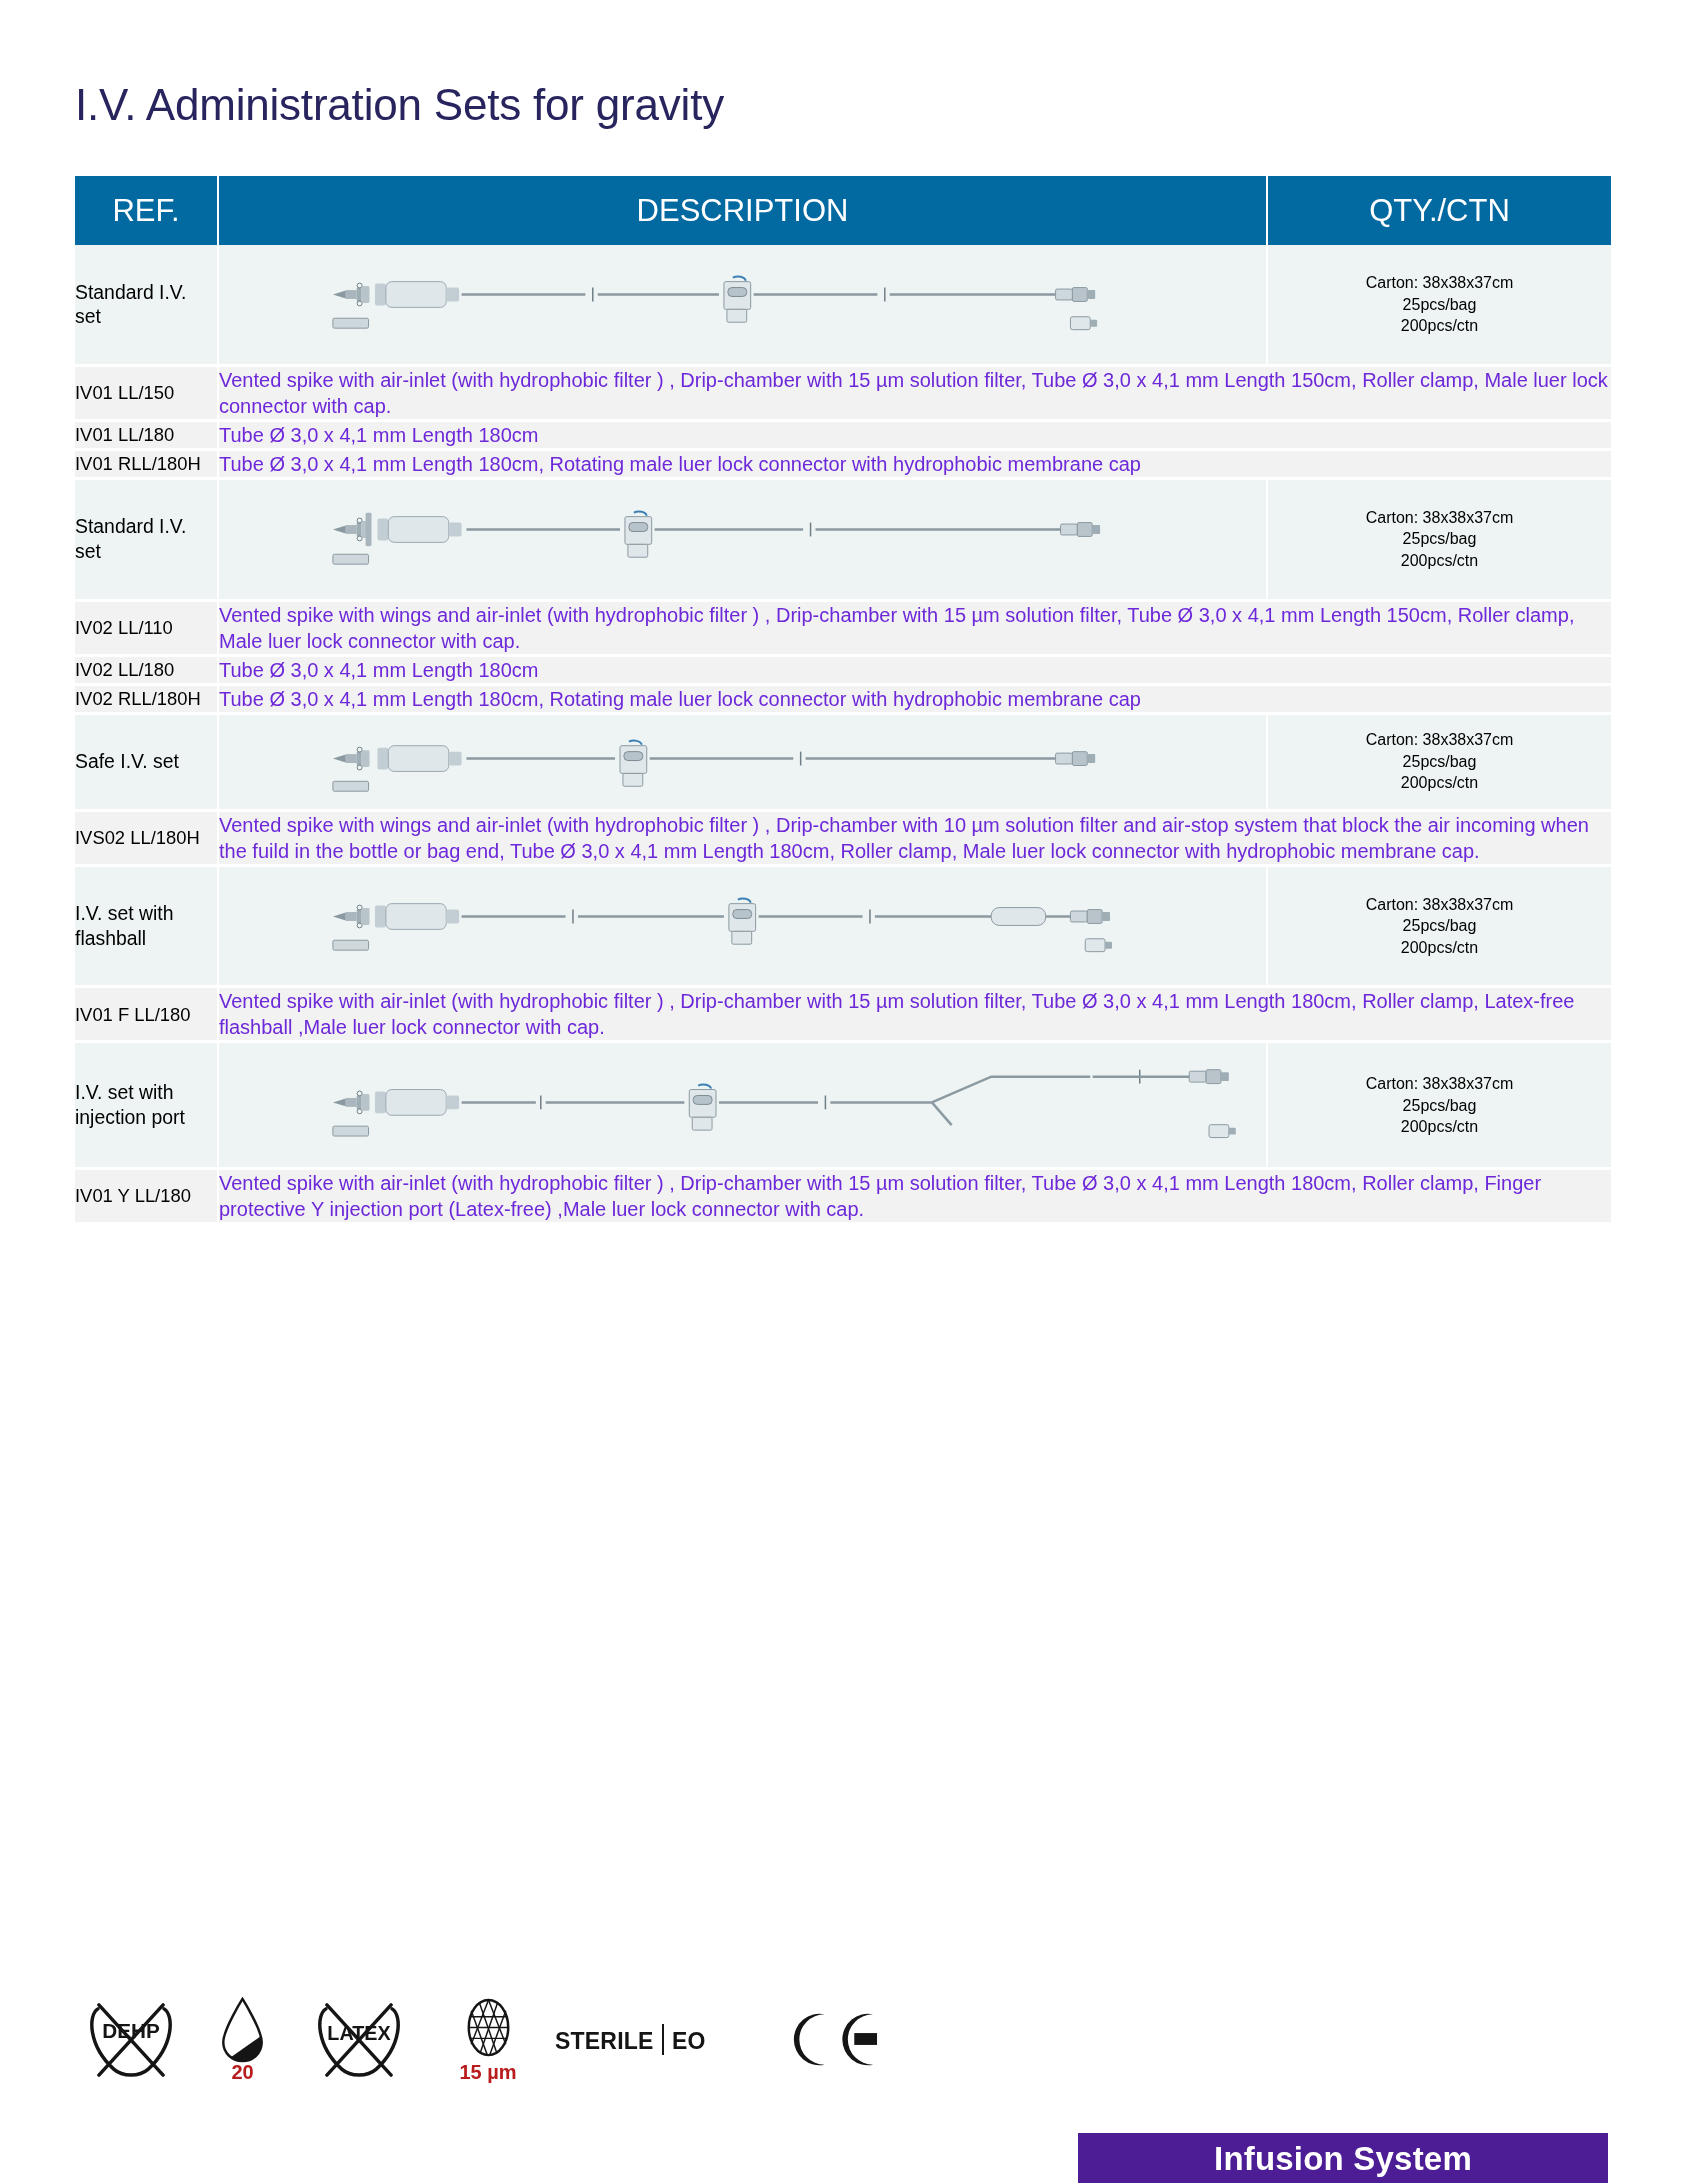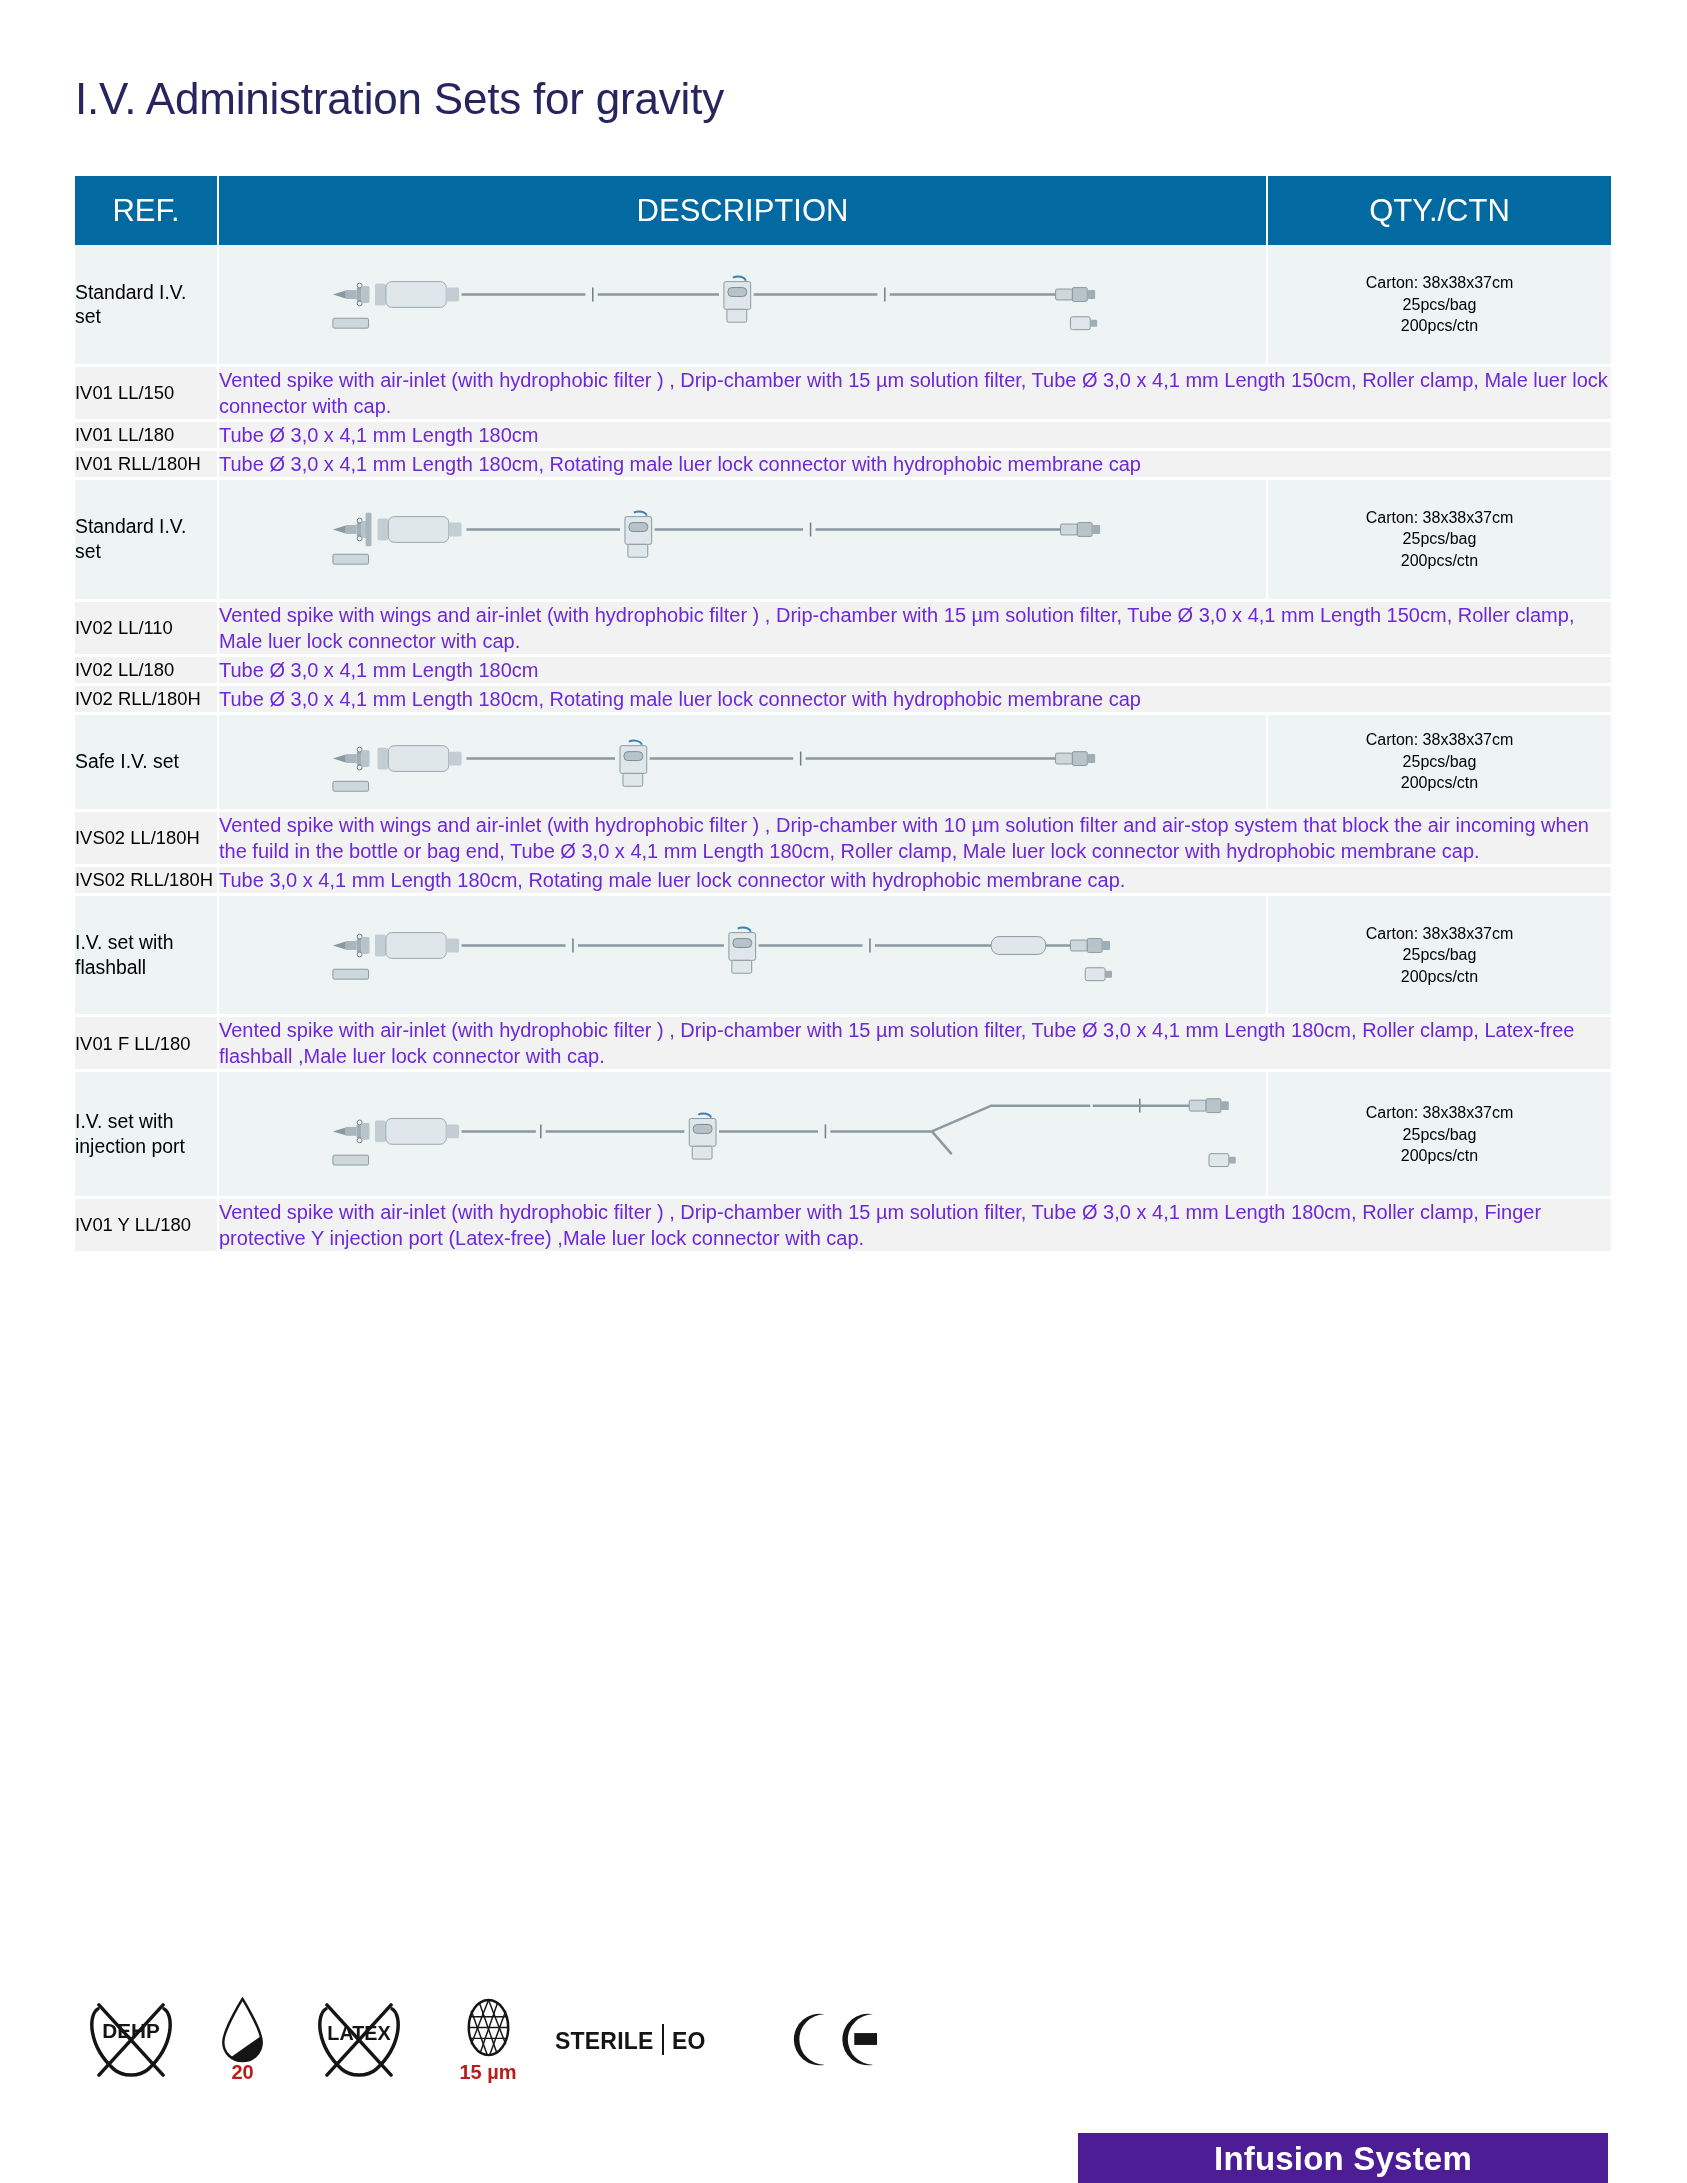--- a/index.html
+++ b/index.html
@@ -5,21 +5,21 @@
   html,body{margin:0;padding:0;}
   body{
     width:1688px;height:2183px;background:#ffffff;
     font-family:"Liberation Sans", sans-serif;
     -webkit-font-smoothing:antialiased;
   }
   .page{position:relative;width:1688px;height:2183px;overflow:hidden;}
 
   
   .page-title{
-    position:absolute;left:75px;top:74px;
+    position:absolute;left:75px;top:80px;
     font-size:44px;font-weight:400;color:#27245e;
     letter-spacing:-0.2px;white-space:nowrap;
   }
 
   
   .tbl{
     position:absolute;left:75px;top:176px;width:1536px;
     border-collapse:separate;border-spacing:0;
   }
   .tbl td,.tbl th{vertical-align:middle;padding:0;}
@@ -240,24 +240,20 @@
           <td class="qty-cell">
             <div>Carton: 38x38x37cm</div>
             <div>25pcs/bag</div>
             <div>200pcs/ctn</div>
           </td>
         </tr>
         <tr class="desc">
           <td class="ref-cell">IVS02 LL/180H</td>
           <td class="desc-cell" colspan="2">Vented spike with wings and air-inlet (with hydrophobic filter ) , Drip-chamber with 10 µm solution filter and air-stop system that block the air incoming when the fuild in the bottle or bag end, Tube Ø 3,0 x 4,1 mm Length 180cm, Roller clamp, Male luer lock connector with hydrophobic membrane cap.</td>
         </tr>
-        <tr class="desc">
-          <td class="ref-cell">IVS02 RLL/180H</td>
-          <td class="desc-cell" colspan="2">Tube 3,0 x 4,1 mm Length 180cm, Rotating male luer lock connector with hydrophobic membrane cap.</td>
-        </tr>
         <tr class="prod">
           <td class="ref-cell">I.V. set with flashball</td>
           <td class="pic-cell">
             <div class="pic-wrap">
               <svg viewBox="0 0 2115 240" preserveAspectRatio="xMidYMid meet">
   <path d="M230 100 L256 92 L256 108 Z" fill="#8a98a2"></path>
   <rect x="256" y="91" width="22" height="18" fill="#aab6bd"></rect>
   <rect x="278" y="86" width="10" height="28" rx="2" fill="#9fadb5"></rect>
   <circle cx="284" cy="82" r="5" fill="none" stroke="#6f7d86" stroke-width="2"></circle>
   <circle cx="284" cy="118" r="5" fill="none" stroke="#6f7d86" stroke-width="2"></circle>

